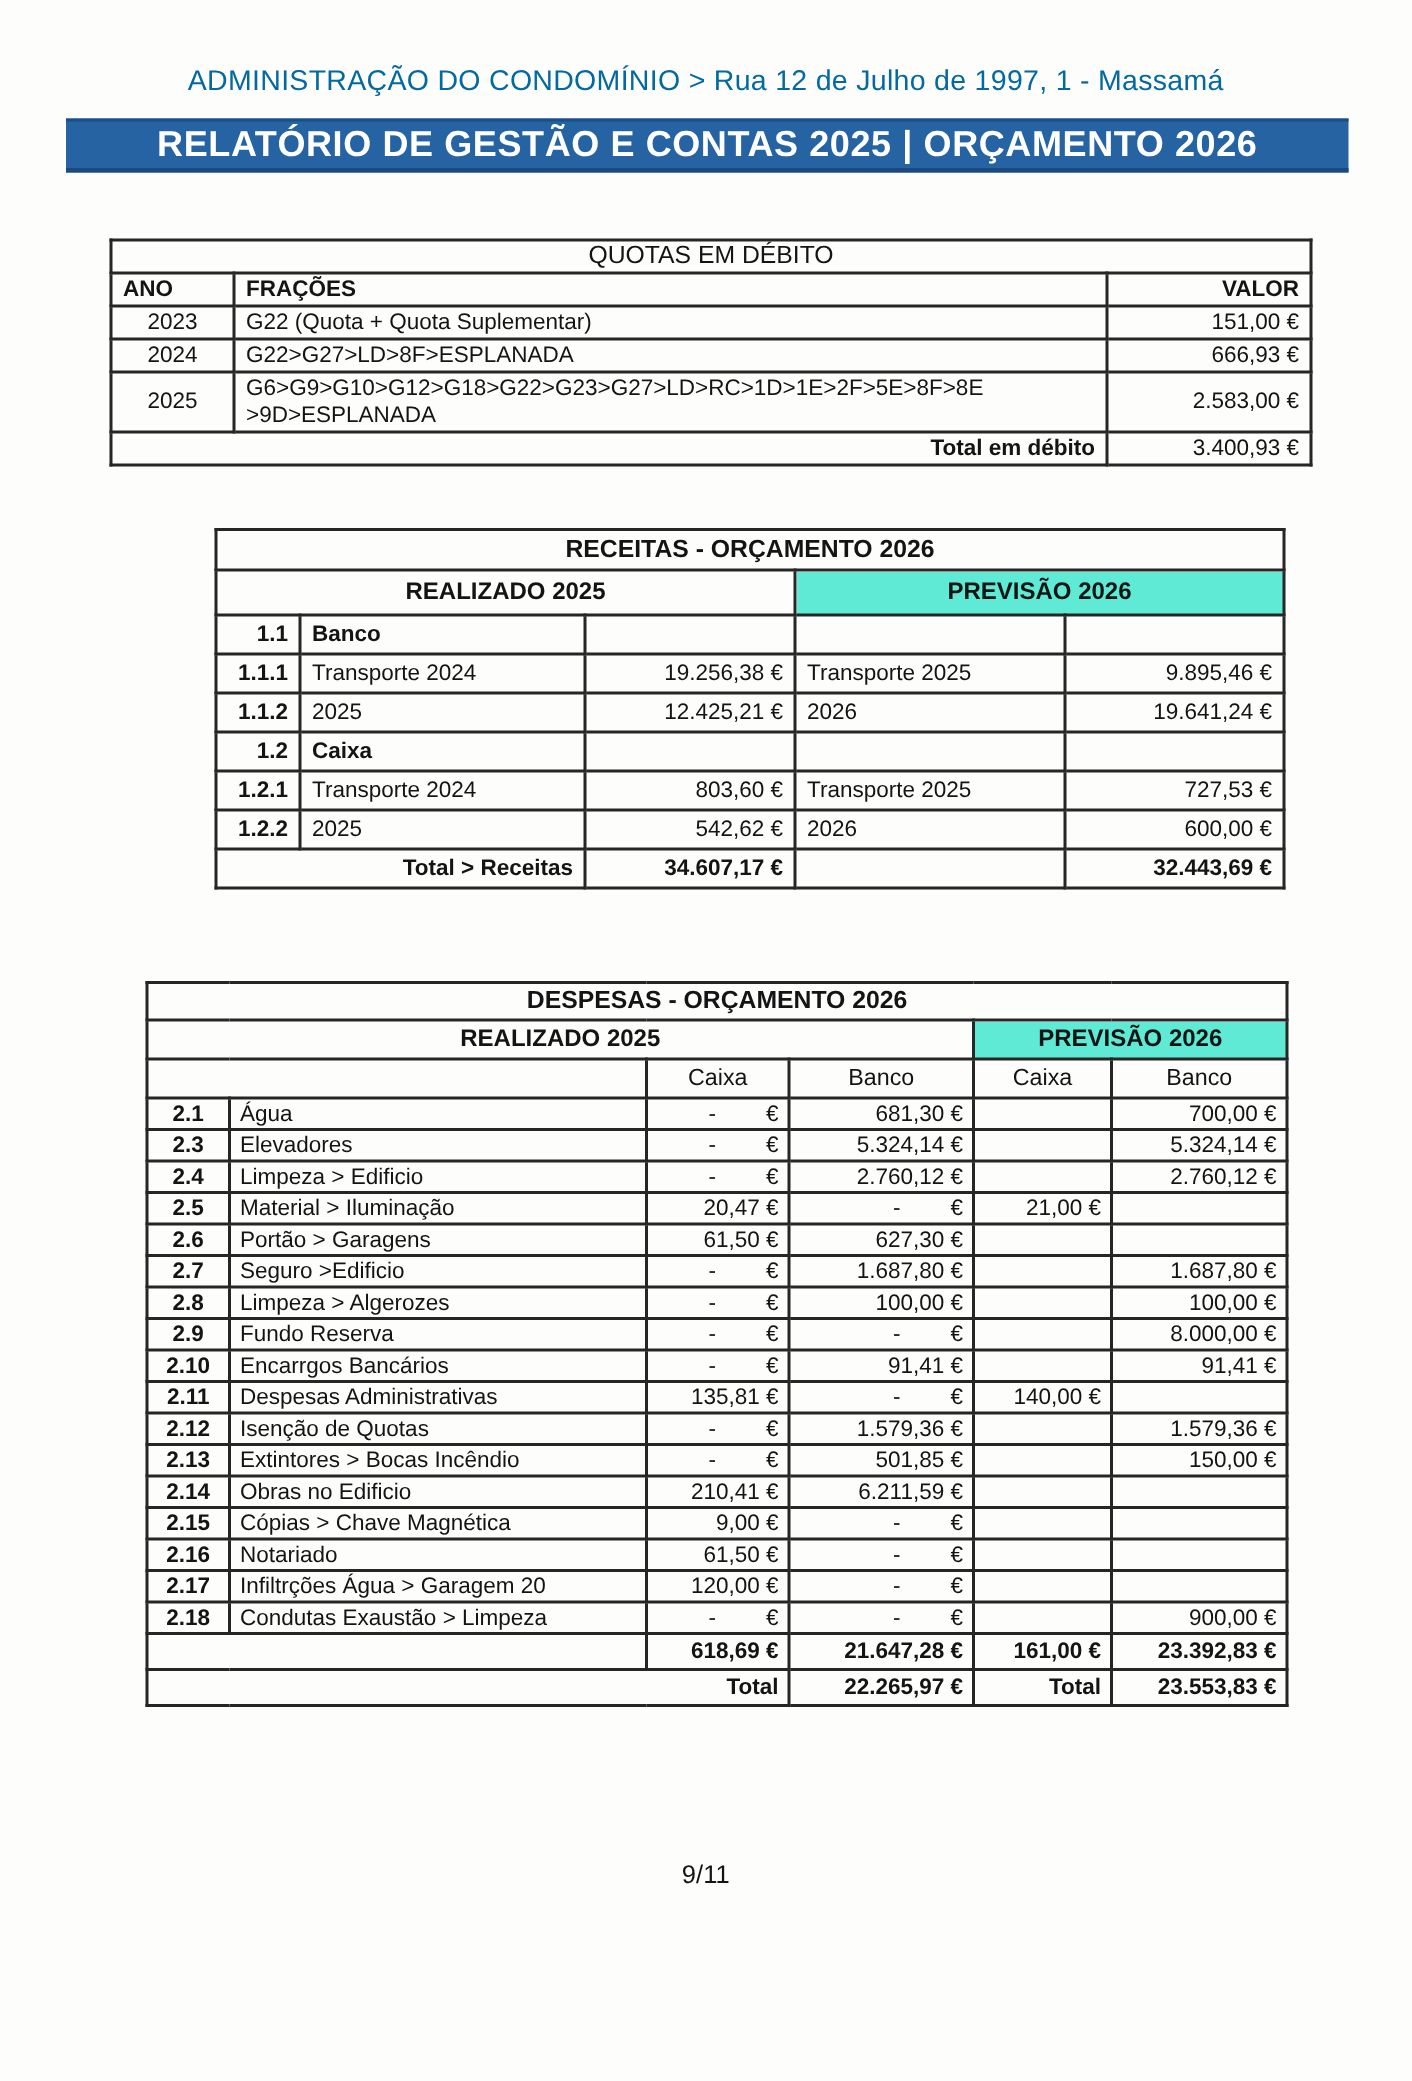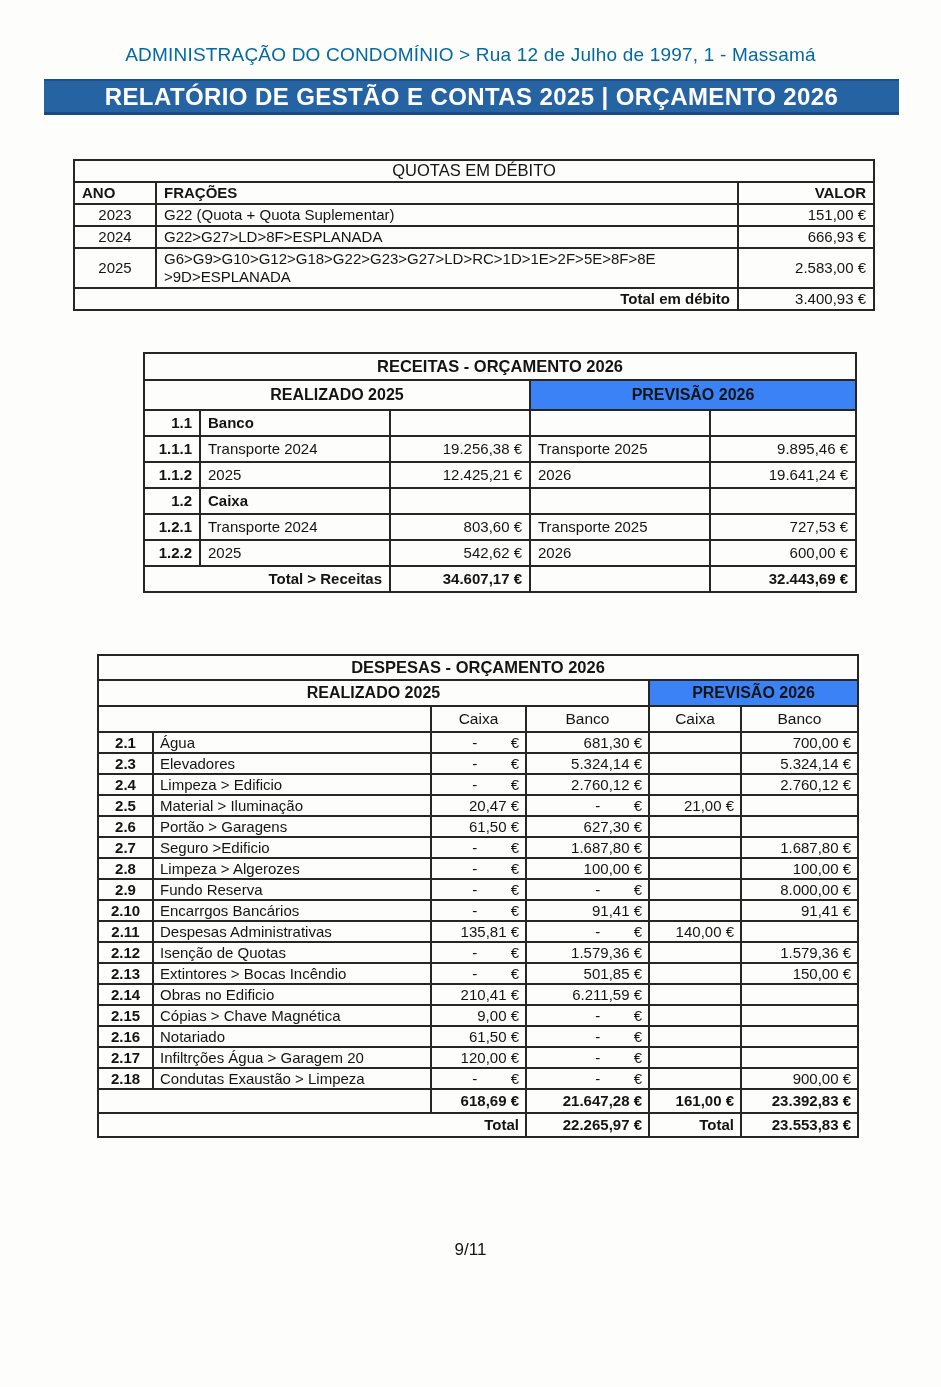--- a/index.html
+++ b/index.html
@@ -19,21 +19,21 @@
     background:#2563a3; border-top:2px solid #1c4f87; border-bottom:3px solid #1a4a80;
     display:flex; align-items:center; justify-content:center; }
   .banner span { color:#ffffff; font-weight:bold; font-size:24px; letter-spacing:.4px; }
 
   
   table { border-collapse:collapse; table-layout:fixed; }
   td { border:2px solid #262626; font-size:15px; padding:0 7px;
        color:#141414; overflow:hidden; vertical-align:middle; line-height:1.18; }
   .c { text-align:center; } .r { text-align:right; } .b { font-weight:bold; }
   .pre { white-space:pre; } .preline { white-space:pre-line; }
-  .yellow { background:#3b82f6; }
+  .yellow { background:#5eead4; }
 
   
   .t-quotas { top:159px; left:73px; width:800px; }
   .t-quotas .h21 td { height:22px; }
   .t-quotas .h38 td { height:40px; }
   .t-quotas .title td { font-size:16.5px; }
 
   
   .t-receitas { top:352px; left:120px; width:712px;margin-left:23px; }
   .t-receitas .h26 td { height:26px; }

